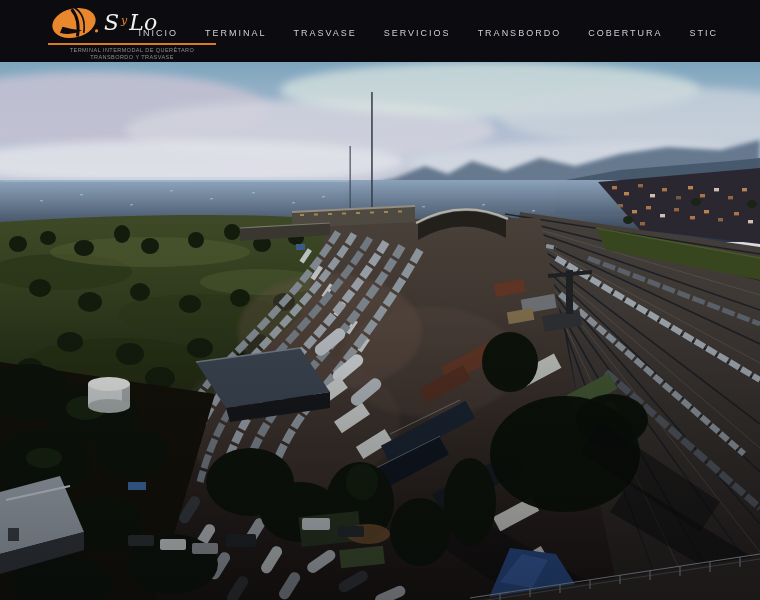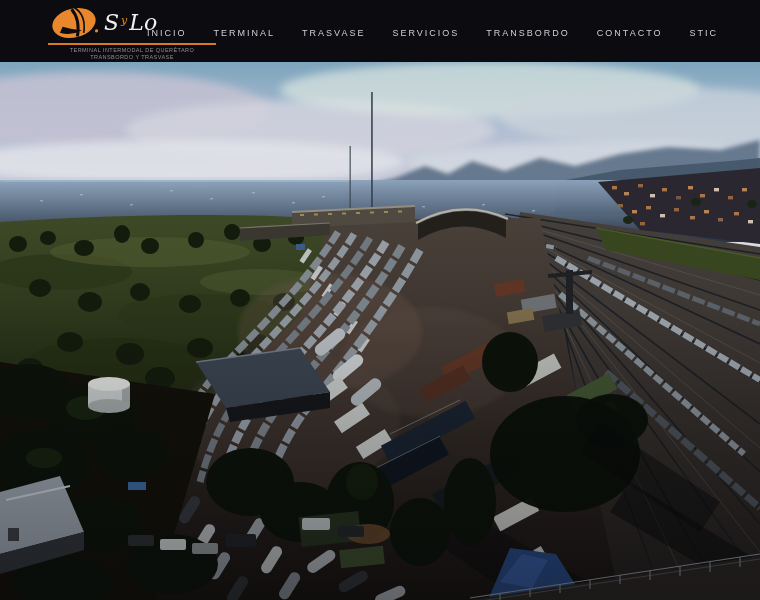--- a/index.html
+++ b/index.html
@@ -47,21 +47,21 @@
         <div>TRANSBORDO Y TRASVASE</div>
       </div>
     </div>
 
     <ul class="nav">
       <li><a>INICIO</a></li>
       <li><a>TERMINAL</a></li>
       <li><a>TRASVASE</a></li>
       <li><a>SERVICIOS</a></li>
       <li><a>TRANSBORDO</a></li>
-      <li><a>CONTACTO</a></li>
+      <li><a>COBERTURA</a></li>
       <li><a>STIC</a></li>
     </ul>
   </div>
 
   <div class="hero">
     <svg width="760" height="538" viewBox="0 0 760 538" preserveAspectRatio="xMidYMid slice">
       <defs>
         <linearGradient id="sky" x1="0" y1="0" x2="0" y2="1">
           <stop offset="0" stop-color="#7DA5BD"></stop>
           <stop offset=".35" stop-color="#AFBDD2"></stop>

